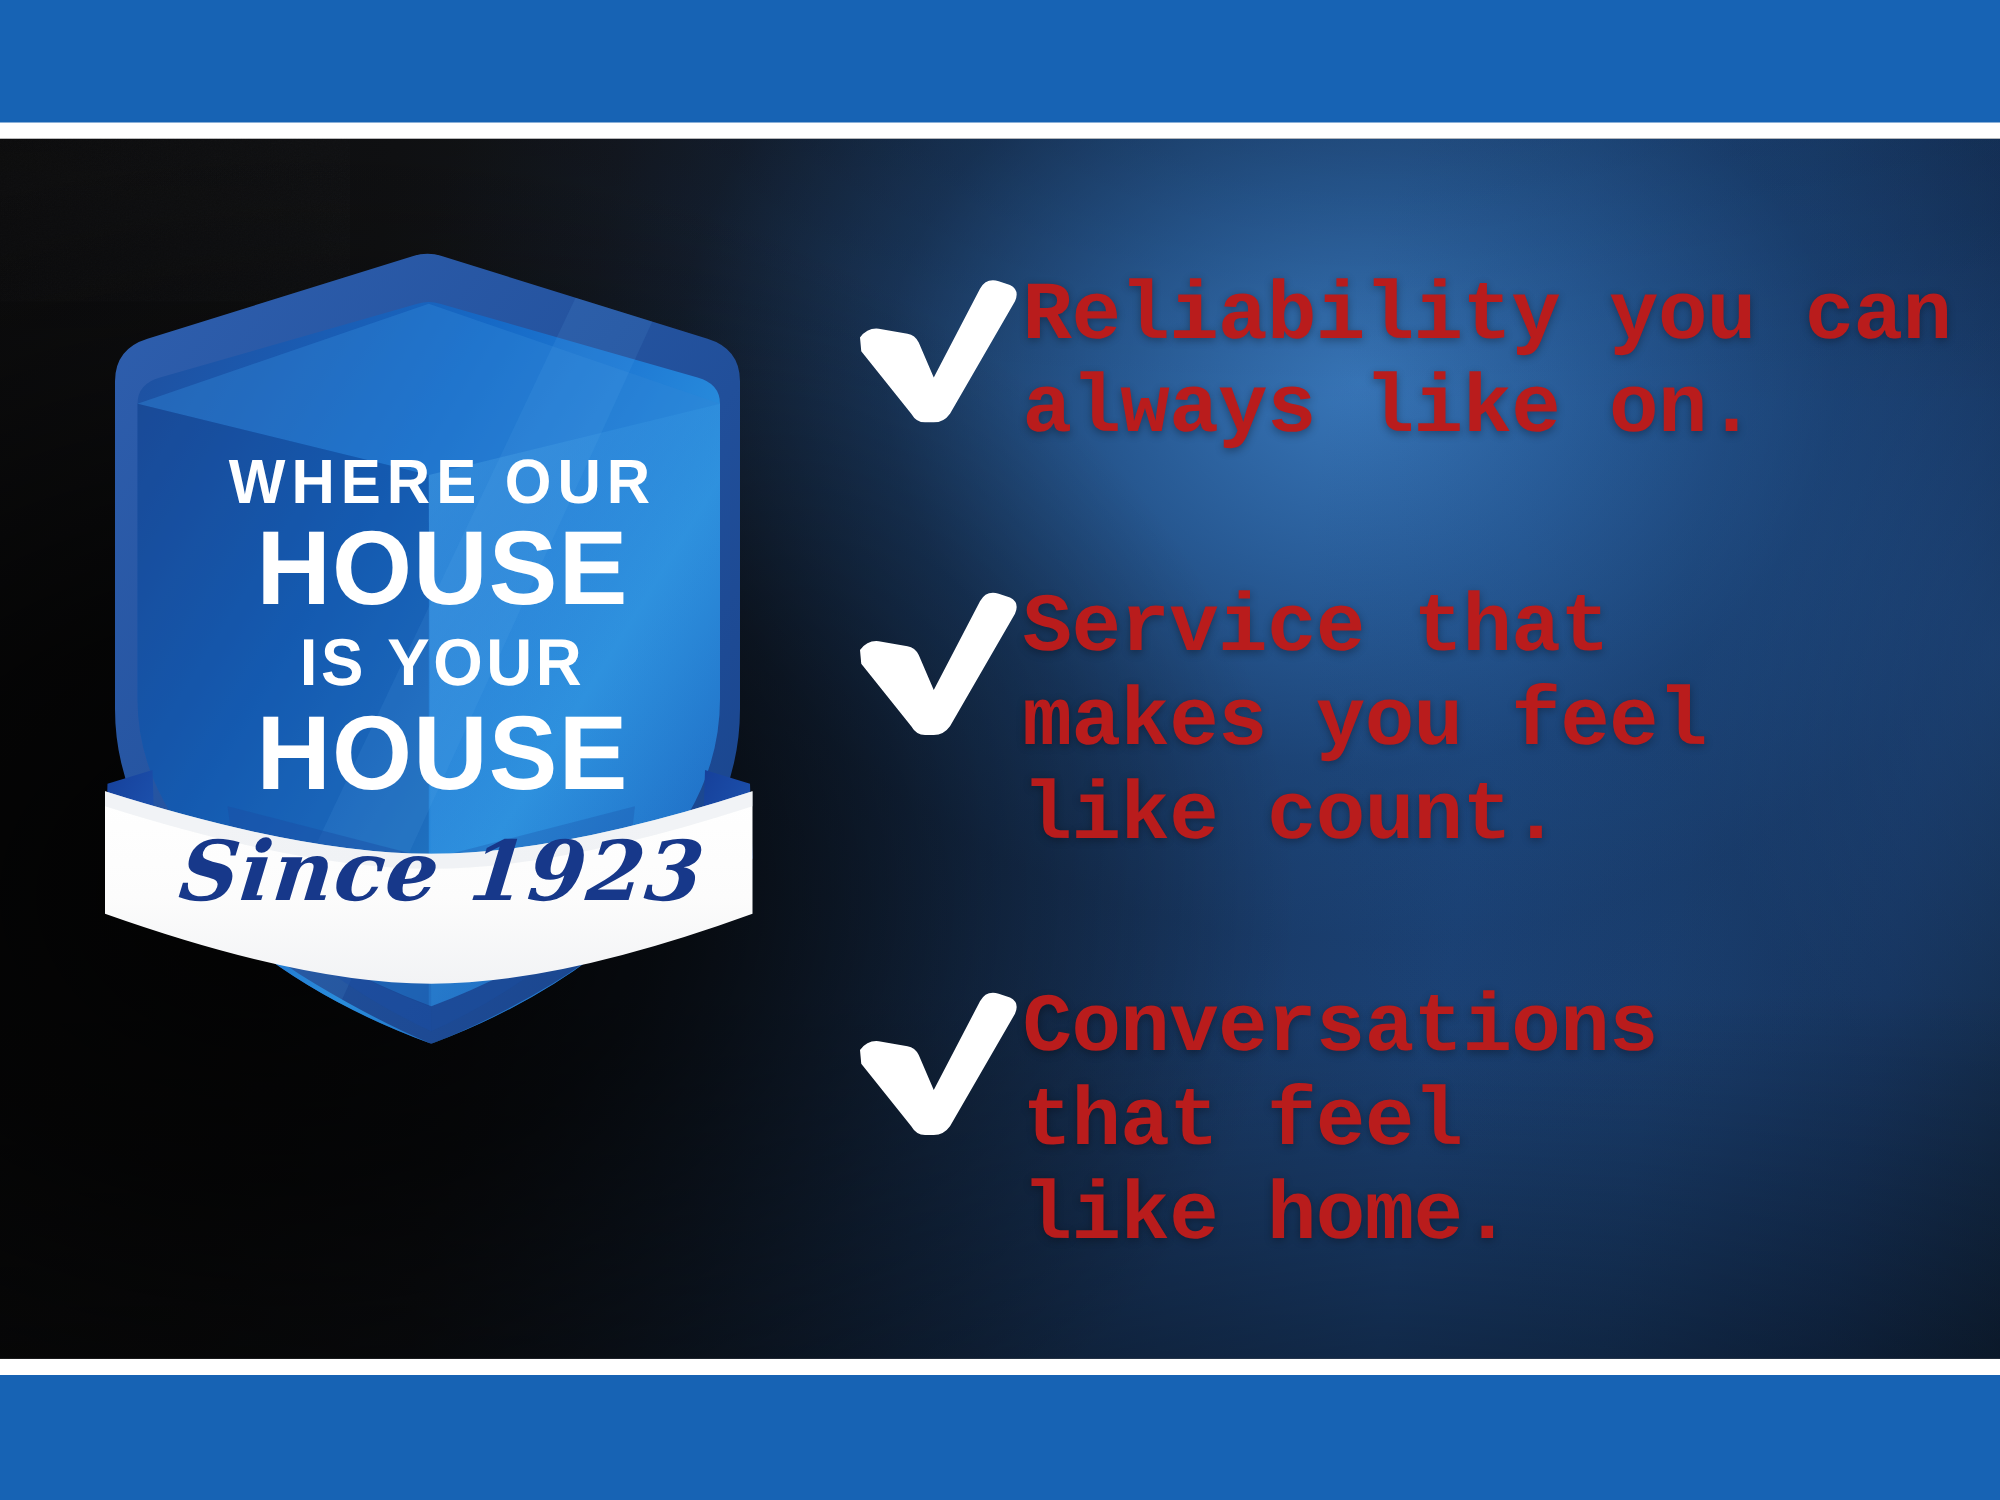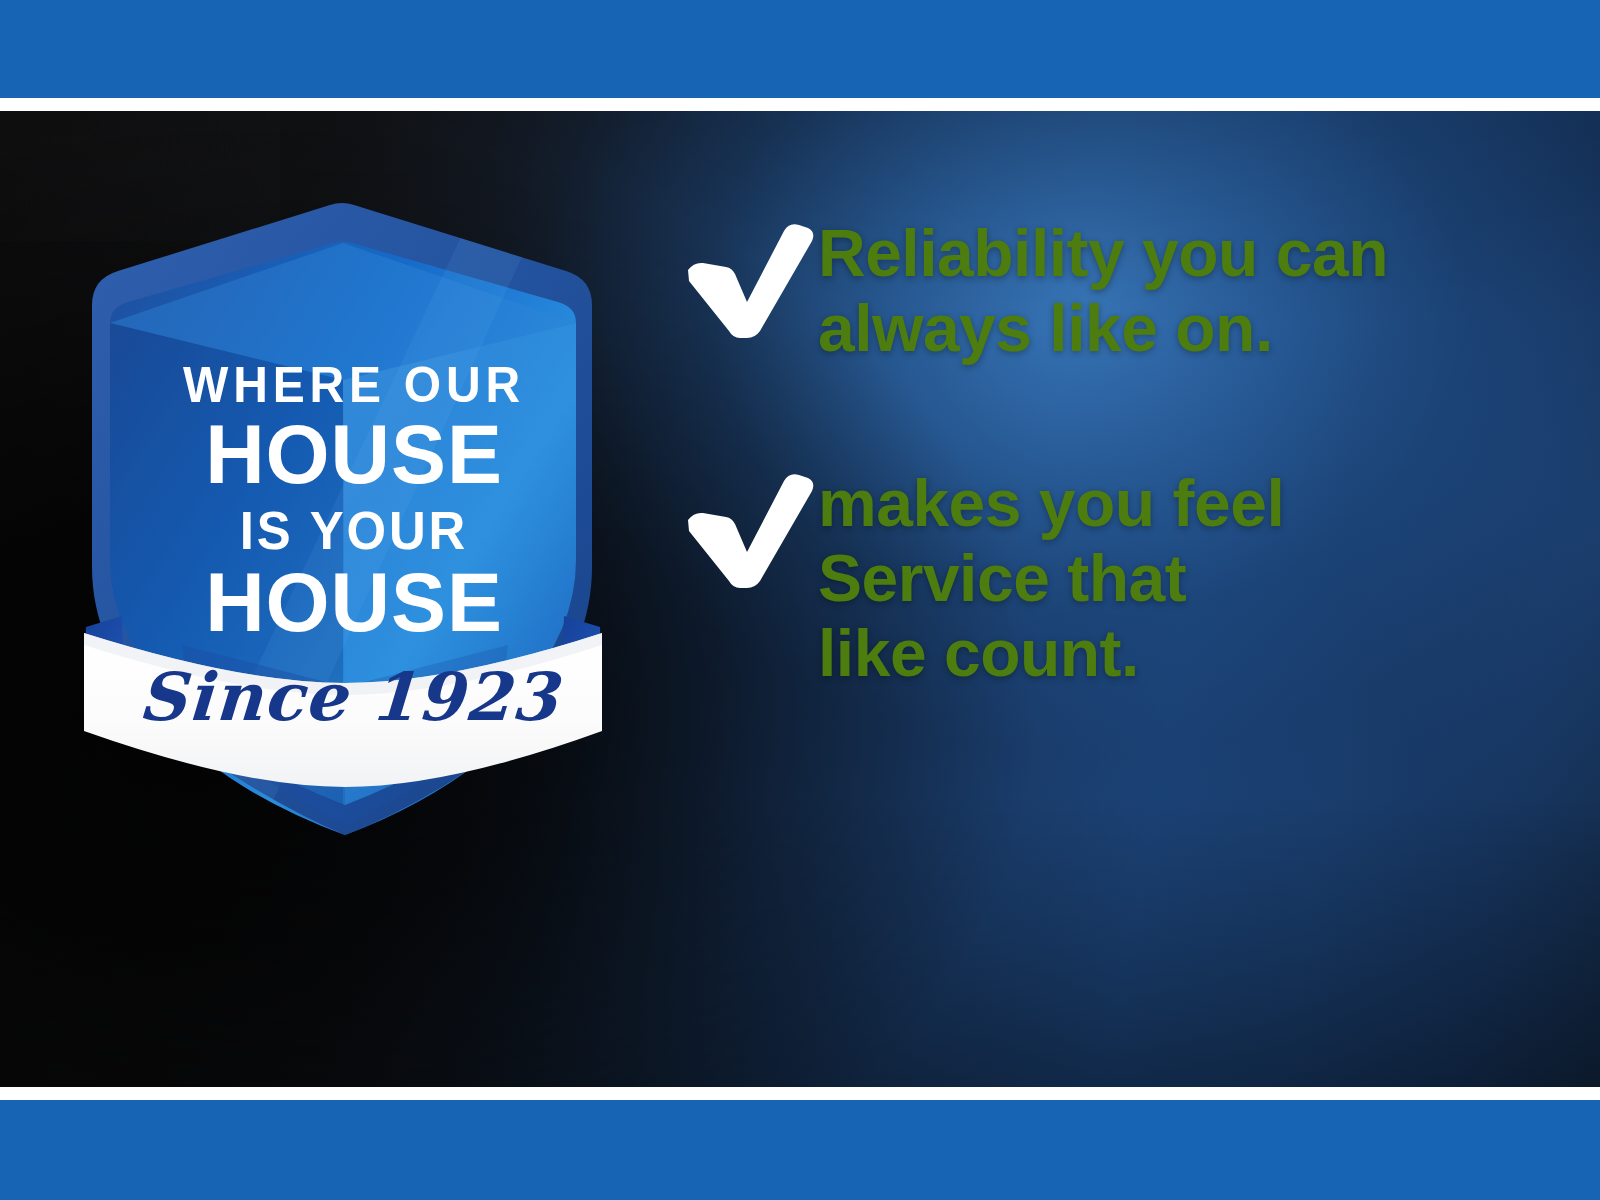--- a/index.html
+++ b/index.html
@@ -186,22 +186,22 @@
   .check {
     flex: 0 0 auto;
     width: 142px;
     height: 120px;
     margin-top: 2px;
   }
   .check svg { display: block; width: 100%; height: 100%; }
 
   .bullet-text {
     flex: 1 1 auto;
-    color: #4d7c0f;
-    font-family: Liberation Sans, sans-serif;
+    color: #b91c1c;
+    font-family: Liberation Mono, monospace;
     font-weight: bold;
     font-size: 66px;
     line-height: 1.135;
     letter-spacing: -0.5px;
     text-shadow: 0 2px 7px rgba(0,0,0,0.32);
   }
   .bullet-text .ln { display: block; white-space: nowrap; }
 </style>
 </head>
 <body>
@@ -336,24 +336,38 @@
 
     <div class="bullet bullet-2">
       <span class="check">
         <svg viewBox="0 0 142 120" xmlns="http://www.w3.org/2000/svg">
           <path d="M12 52 Q18 44 27 45 L50 49 Q56 50 59 56 L71 84 L108 13
                    Q113 4 123 7 L132 10 Q140 14 136 23 L84 113
                    Q79 120 71 120 L64 120 Q57 120 53 113 L13 63 Z" fill="#FFFFFF"></path>
         </svg>
       </span>
       <span class="bullet-text">
+        <span class="ln">Service that</span>
         <span class="ln">makes you feel</span>
-        <span class="ln">Service that</span>
         <span class="ln">like count.</span>
       </span>
     </div>
 
+    <div class="bullet bullet-3">
+      <span class="check">
+        <svg viewBox="0 0 142 120" xmlns="http://www.w3.org/2000/svg">
+          <path d="M12 52 Q18 44 27 45 L50 49 Q56 50 59 56 L71 84 L108 13
+                   Q113 4 123 7 L132 10 Q140 14 136 23 L84 113
+                   Q79 120 71 120 L64 120 Q57 120 53 113 L13 63 Z" fill="#FFFFFF"></path>
+        </svg>
+      </span>
+      <span class="bullet-text">
+        <span class="ln">Conversations</span>
+        <span class="ln">that feel</span>
+        <span class="ln">like home.</span>
+      </span>
+    </div>
 
   </div>
 
   <div class="bar bar-bottom"></div>
 
 </div>
 
 </body></html>

